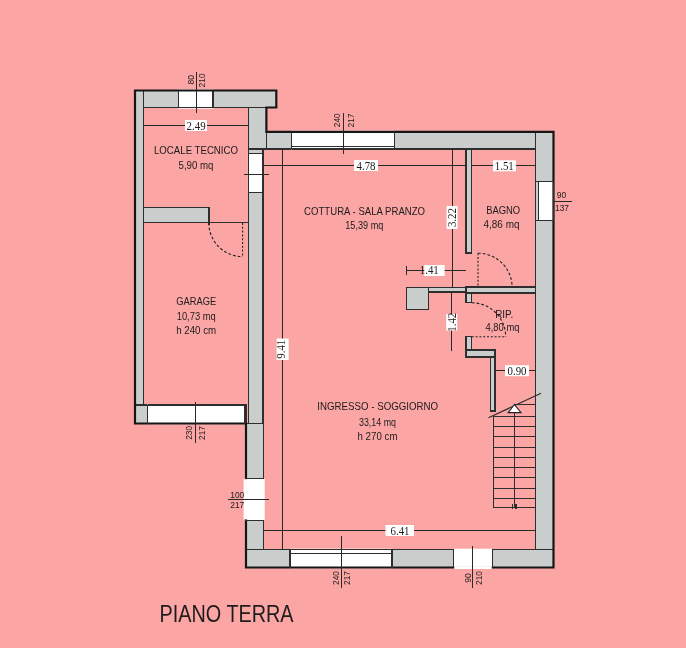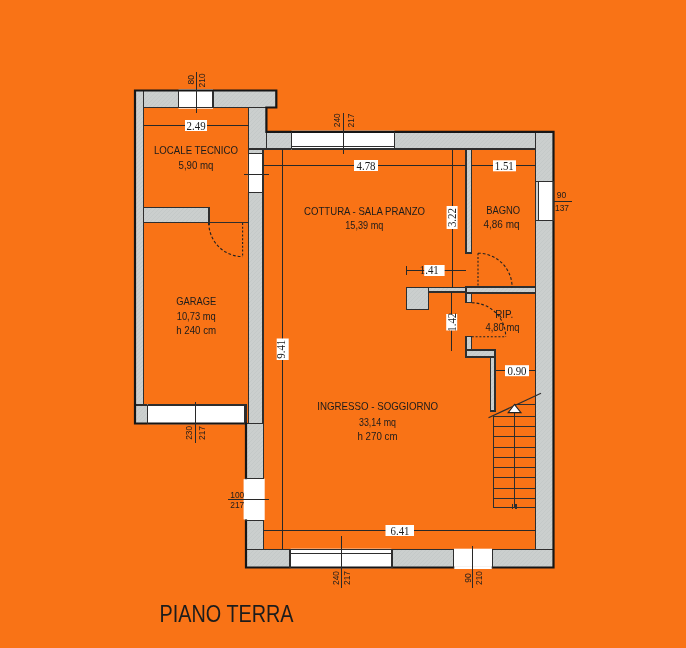--- a/index.html
+++ b/index.html
@@ -1,16 +1,16 @@
 <!DOCTYPE html>
 <html><head>
 <meta charset="utf-8">
 <style>
 html,body{margin:0;padding:0;background:#fff;}
-#c{position:relative;width:686px;height:648px;background:#f97316;font-family:"Liberation Sans",sans-serif;}
+#c{position:relative;width:686px;height:648px;background:#fca5a5;font-family:"Liberation Sans",sans-serif;}
 svg{position:absolute;left:0;top:0;}
 text{fill:#1c1c1c;}
 .rm{font-family:"Liberation Sans",sans-serif;font-size:10.5px;}
 .lb{font-family:"Liberation Sans",sans-serif;font-size:9px;}
 .dm{font-family:"Liberation Serif",serif;font-size:12px;}
 </style>
 </head>
 <body>
 <div id="c">
 <svg width="686" height="648" viewBox="0 0 686 648">

